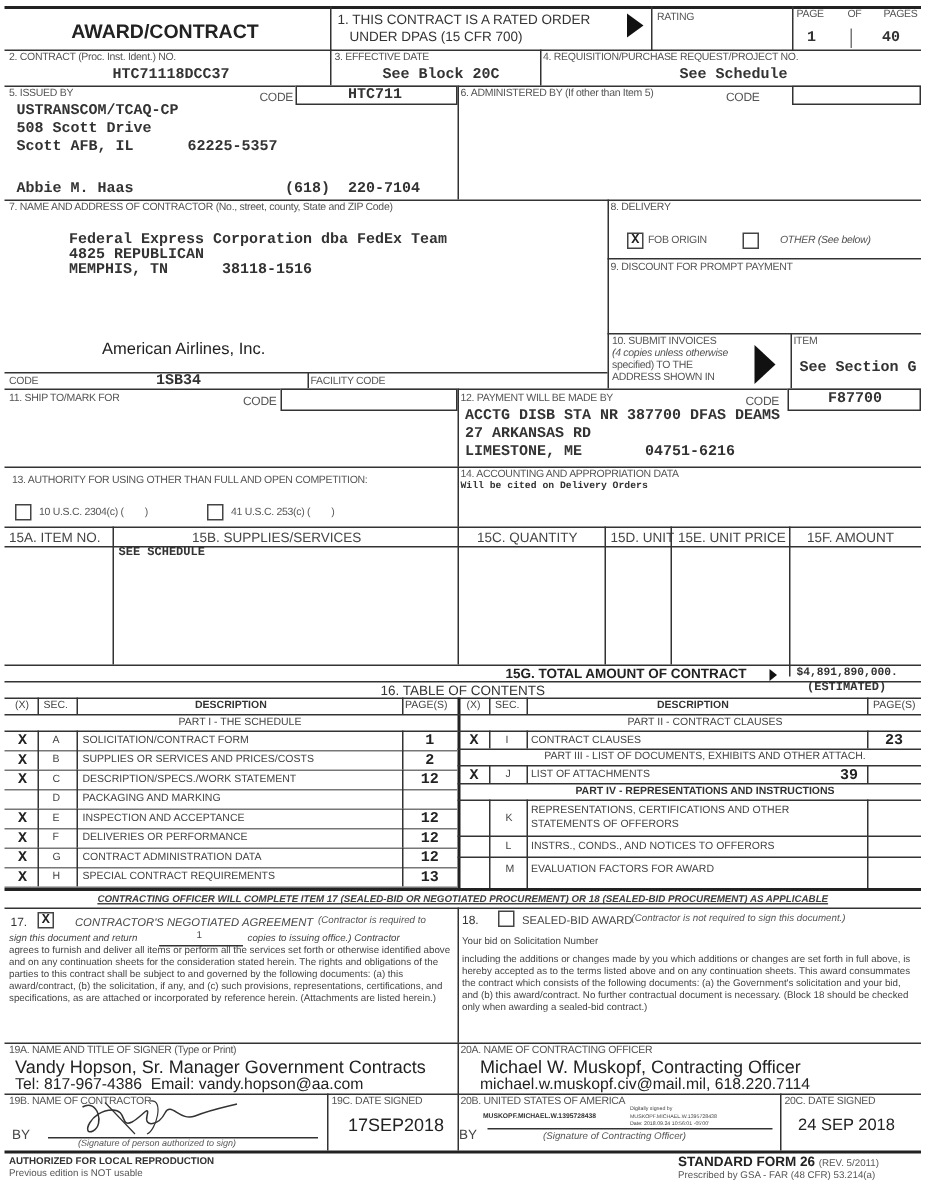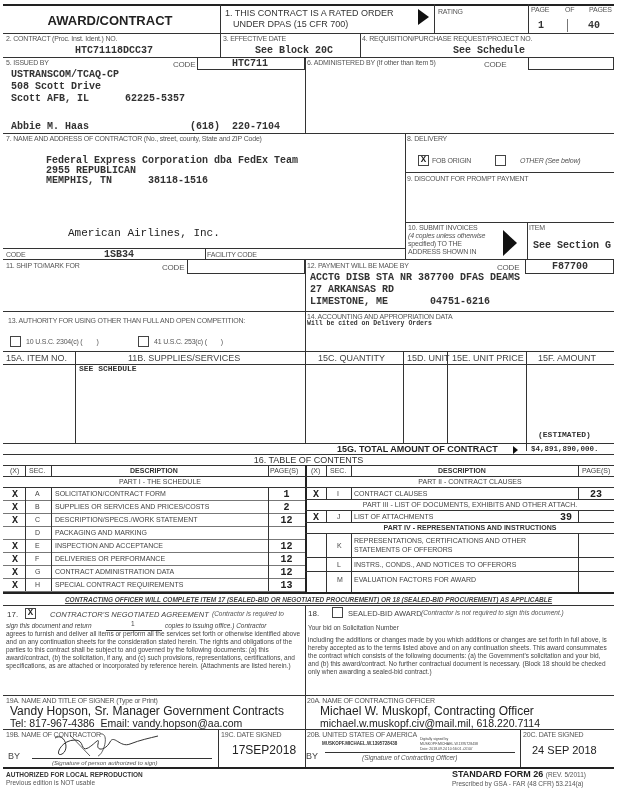--- a/index.html
+++ b/index.html
@@ -1,21 +1,21 @@
 <!DOCTYPE html>
 <html><head>
 <meta charset="utf-8">
 <style>
   * { box-sizing: border-box; margin: 0; padding: 0; }
   html, body { width: 617px; height: 795px; background: #fff; overflow: hidden; }
   body { font-family: "Liberation Sans", sans-serif; color: #222; position: relative; }
   .abs { position: absolute; }
   .lbl { font-size: 7px; color: #555; letter-spacing: -0.2px; white-space: nowrap; }
   .mono { font-family: "Liberation Mono", "DejaVu Sans Mono", monospace; font-weight: bold; color: #333; }
-  .serif { font-family: Liberation Mono, monospace; text-align: right; }
+  .serif { font-family: Liberation Sans, sans-serif; text-align: right; }
   .hl { position: absolute; height: 1px; background: #333; }
   .hl.thick { height: 2px; background: #222; }
   .vl { position: absolute; width: 1px; background: #333; }
   .vl.thick { width: 2px; background: #222; }
   .box { position: absolute; border: 1px solid #333; background: #fff; }
   .chk { position: absolute; width: 11px; height: 11px; border: 1px solid #444; font-size: 9px; font-weight: bold; line-height: 9px; text-align: center; font-family: "Liberation Mono", monospace; }
   .tri { position: absolute; width: 0; height: 0; border-top: 8px solid transparent; border-bottom: 8px solid transparent; border-left: 11px solid #111; }
   .small-tri { position: absolute; width: 0; height: 0; border-top: 4px solid transparent; border-bottom: 4px solid transparent; border-left: 5px solid #111; }
   .toc-cell { position: absolute; font-size: 7px; color: #444; white-space: nowrap; }
   .toc-x { position: absolute; font-size: 10px; font-weight: bold; font-family: "Liberation Mono", monospace; color: #222; }
@@ -64,21 +64,21 @@
 <div class="abs mono" style="left:11px;top:121px;font-size:10px;">Abbie M. Haas</div>
 <div class="abs mono" style="left:190px;top:121px;font-size:10px;white-space:pre;">(618)  220-7104</div>
 <div class="vl" style="left:305px;top:57px;height:76px;"></div>
 <div class="abs lbl" style="left:307px;top:59px;">6. ADMINISTERED BY (If other than Item 5)</div>
 <div class="abs lbl" style="left:484px;top:60px;font-size:8px;">CODE</div>
 <div class="box" style="left:528px;top:57px;width:86px;height:13px;"></div>
 <div class="hl" style="left:3px;top:133px;width:611px;"></div>
 
 <div class="abs lbl" style="left:6px;top:135px;">7. NAME AND ADDRESS OF CONTRACTOR (No., street, county, State and ZIP Code)</div>
 <div class="abs mono" style="left:46px;top:155px;font-size:10px;">Federal Express Corporation dba FedEx Team</div>
-<div class="abs mono" style="left:46px;top:165px;font-size:10px;">2955 REPUBLICAN</div>
+<div class="abs mono" style="left:46px;top:165px;font-size:10px;">4825 REPUBLICAN</div>
 <div class="abs mono" style="left:46px;top:175px;font-size:10px;white-space:pre;">MEMPHIS, TN      38118-1516</div>
 <div class="abs serif" style="left:68px;top:227px;font-size:11px;color:#222;">American Airlines, Inc.</div>
 <div class="hl" style="left:3px;top:248px;width:402px;"></div>
 <div class="abs lbl" style="left:6px;top:251px;">CODE</div>
 <div class="abs mono" style="left:104px;top:249px;font-size:10px;">1SB34</div>
 <div class="vl" style="left:205px;top:248px;height:11px;"></div>
 <div class="abs lbl" style="left:207px;top:251px;">FACILITY CODE</div>
 <div class="vl" style="left:405px;top:133px;height:126px;"></div>
 
 <div class="abs lbl" style="left:407px;top:135px;">8. DELIVERY</div>
@@ -116,33 +116,33 @@
 <div class="chk" style="left:10px;top:336px;"></div>
 <div class="abs lbl" style="left:26px;top:338px;white-space:pre;">10 U.S.C. 2304(c) (        )</div>
 <div class="chk" style="left:138px;top:336px;"></div>
 <div class="abs lbl" style="left:154px;top:338px;white-space:pre;">41 U.S.C. 253(c) (        )</div>
 <div class="vl" style="left:305px;top:311px;height:40px;"></div>
 <div class="abs lbl" style="left:307px;top:313px;">14. ACCOUNTING AND APPROPRIATION DATA</div>
 <div class="abs mono" style="left:307px;top:320px;font-size:6.5px;">Will be cited on Delivery Orders</div>
 <div class="hl" style="left:3px;top:351px;width:611px;"></div>
 
 <div class="abs" style="left:6px;top:353px;font-size:9px;color:#444;">15A. ITEM NO.</div>
-<div class="abs" style="left:128px;top:353px;font-size:9px;color:#444;">11B. SUPPLIES/SERVICES</div>
+<div class="abs" style="left:128px;top:353px;font-size:9px;color:#444;">15B. SUPPLIES/SERVICES</div>
 <div class="abs" style="left:318px;top:353px;font-size:9px;color:#444;">15C. QUANTITY</div>
 <div class="abs" style="left:407px;top:353px;font-size:9px;color:#444;">15D. UNIT</div>
 <div class="abs" style="left:452px;top:353px;font-size:9px;color:#444;">15E. UNIT PRICE</div>
 <div class="abs" style="left:538px;top:353px;font-size:9px;color:#444;">15F. AMOUNT</div>
 <div class="hl" style="left:3px;top:364px;width:611px;"></div>
 <div class="vl" style="left:75px;top:351px;height:92px;"></div>
 <div class="vl" style="left:305px;top:351px;height:92px;"></div>
 <div class="vl" style="left:403px;top:351px;height:92px;"></div>
 <div class="vl" style="left:447px;top:351px;height:92px;"></div>
 <div class="vl" style="left:526px;top:351px;height:100px;"></div>
 <div class="abs mono" style="left:79px;top:364px;font-size:8px;">SEE SCHEDULE</div>
-<div class="abs mono" style="left:538px;top:430px;font-size:8px;">(ESTIMATED)</div>
+<div class="abs mono" style="left:538px;top:454px;font-size:8px;">(ESTIMATED)</div>
 <div class="hl" style="left:3px;top:443px;width:611px;"></div>
 <div class="abs" style="left:337px;top:444px;font-size:9px;font-weight:bold;color:#222;">15G. TOTAL AMOUNT OF CONTRACT</div>
 <div class="small-tri" style="left:513px;top:446px;"></div>
 <div class="abs mono" style="left:531px;top:445px;font-size:7.5px;">$4,891,890,000.</div>
 <div class="hl" style="left:3px;top:454px;width:611px;"></div>
 
 <div class="abs" style="left:0;top:455px;width:617px;text-align:center;font-size:9px;color:#333;">16. TABLE OF CONTENTS</div>
 <div class="hl" style="left:3px;top:465px;width:611px;"></div>
 <div class="vl thick" style="left:305px;top:465px;height:127px;"></div>
 

